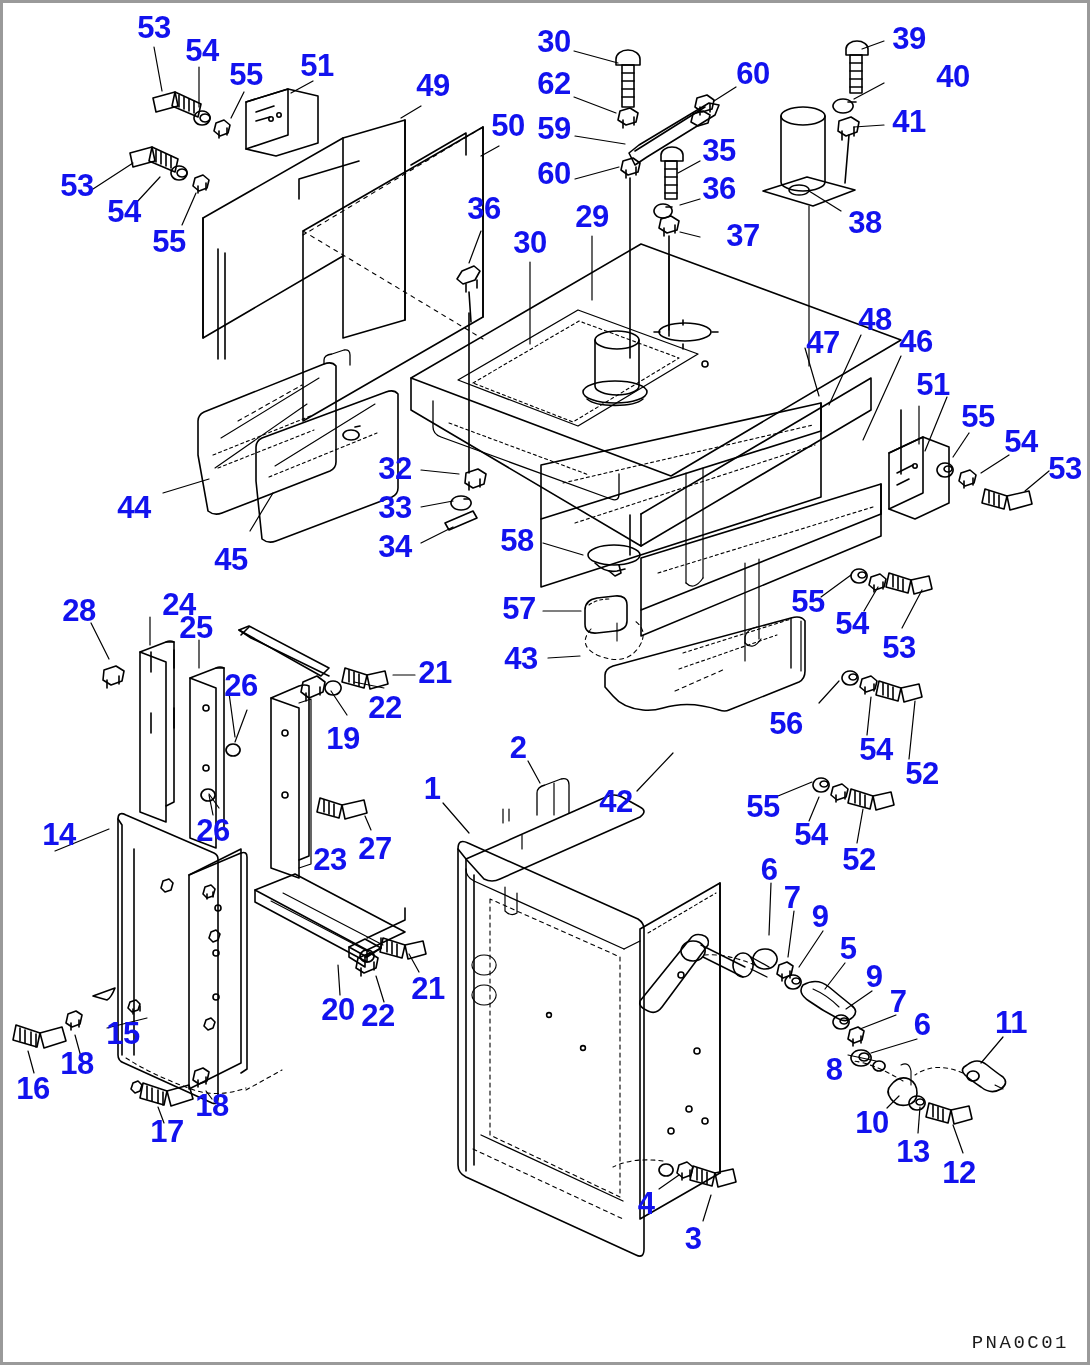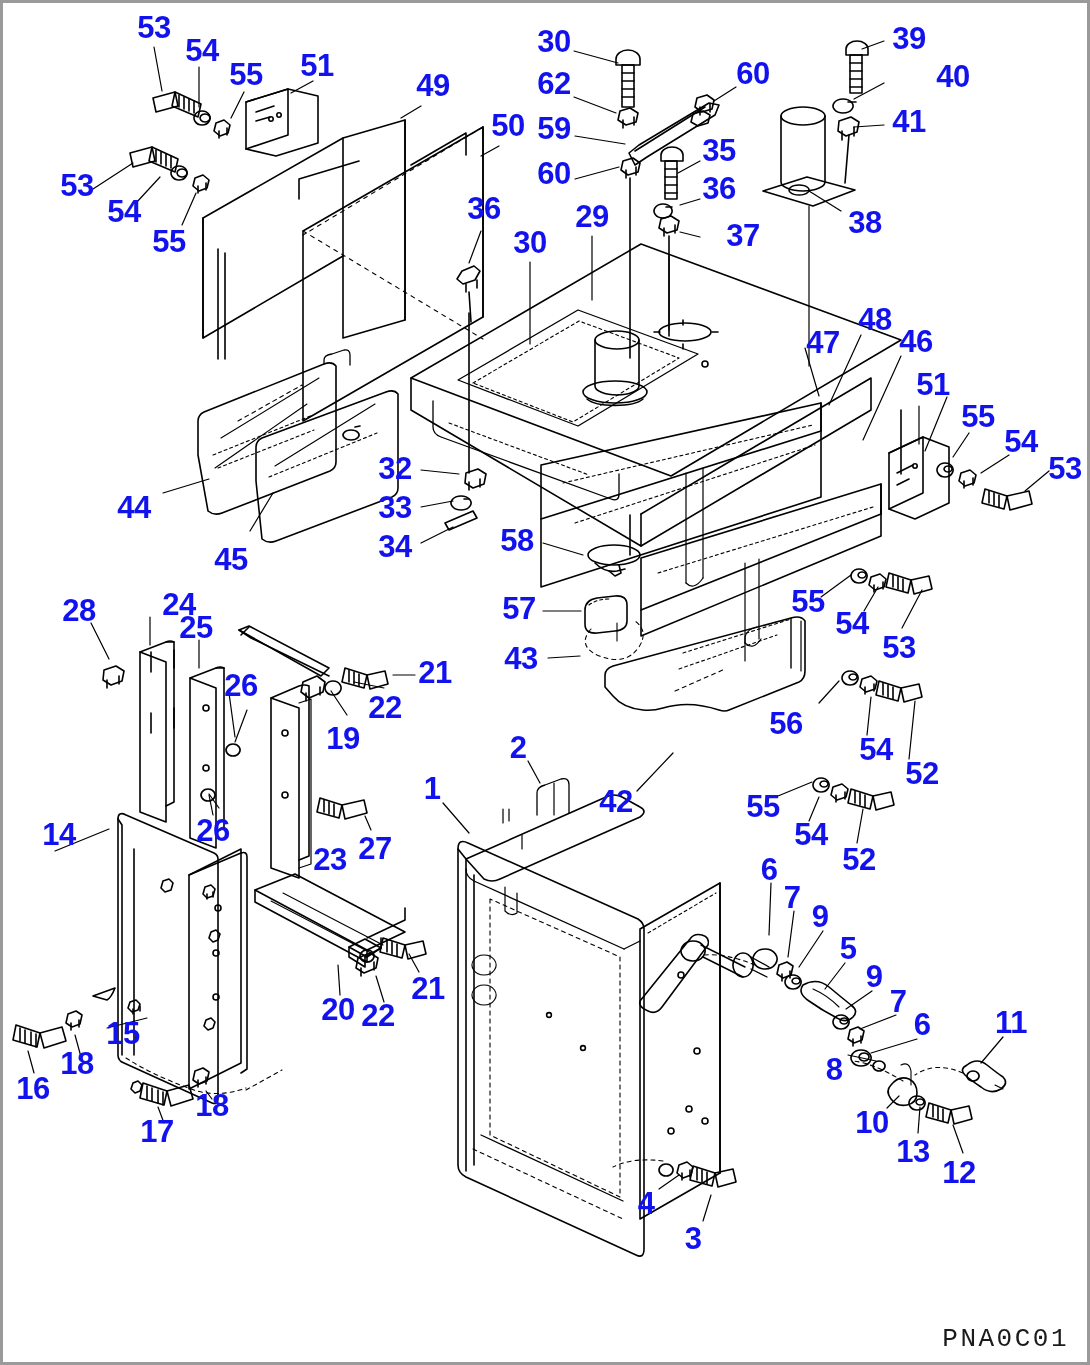--- a/index.html
+++ b/index.html
@@ -37,21 +37,21 @@
     white-space: nowrap;
     transform: translate(-50%, -50%);
     user-select: none;
   }
   #footer-code {
     position: absolute;
     right: 18px;
     bottom: 8px;
     color: #1b1b1b;
     font-family: "Liberation Mono", monospace;
-    font-size: 26px;
+    font-size: 19px;
     letter-spacing: 2.5px;
     white-space: nowrap;
   }
 </style>
 </head>
 <body>
 
 <div id="sheet">
 
   <svg id="artwork" viewBox="0 0 1090 1365" xmlns="http://www.w3.org/2000/svg">
@@ -642,21 +642,21 @@
       <div class="callout" style="left: 831px; top: 1066px;">8</div>
       <div class="callout" style="left: 869px; top: 1119px;">10</div>
       <div class="callout" style="left: 910px; top: 1148px;">13</div>
       <div class="callout" style="left: 956px; top: 1169px;">12</div>
       <div class="callout" style="left: 425px; top: 985px;">21</div>
       <div class="callout" style="left: 375px; top: 1012px;">22</div>
       <div class="callout" style="left: 335px; top: 1006px;">20</div>
       <div class="callout" style="left: 120px; top: 1030px;">15</div>
       <div class="callout" style="left: 74px; top: 1060px;">18</div>
       <div class="callout" style="left: 30px; top: 1085px;">16</div>
-      <div class="callout" style="left: 154px; top: 1128px;">17</div>
+      <div class="callout" style="left: 164px; top: 1128px;">17</div>
       <div class="callout" style="left: 209px; top: 1102px;">18</div>
       <div class="callout" style="left: 643px; top: 1200px;">4</div>
       <div class="callout" style="left: 690px; top: 1235px;">3</div>
     </div>
 
   <div id="footer-code">PNA0C01</div>
 
 </div>
 
 </body></html>

